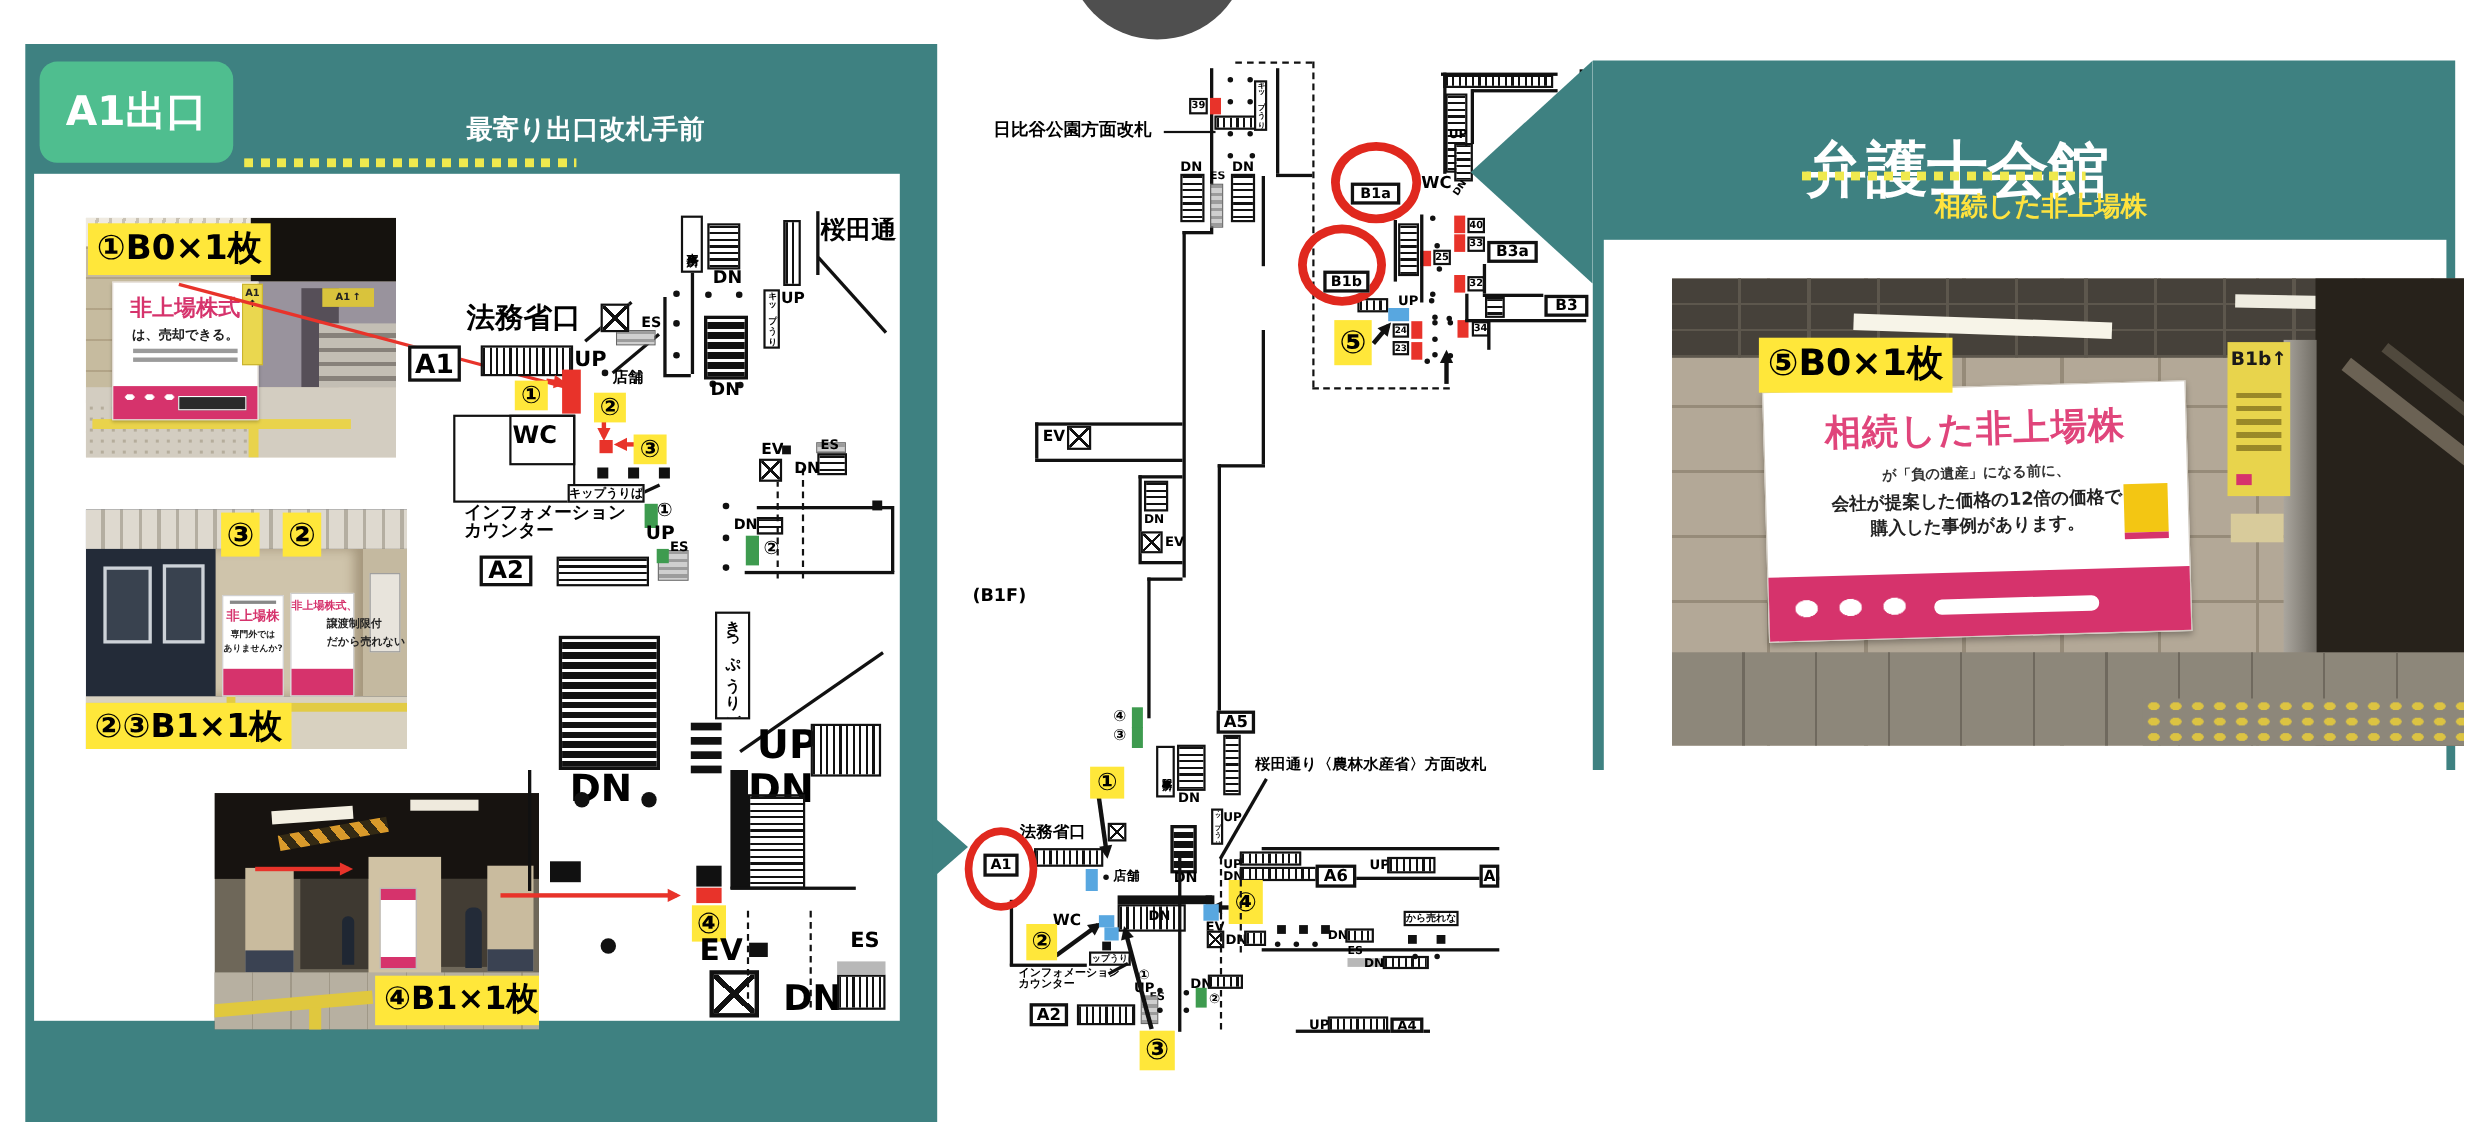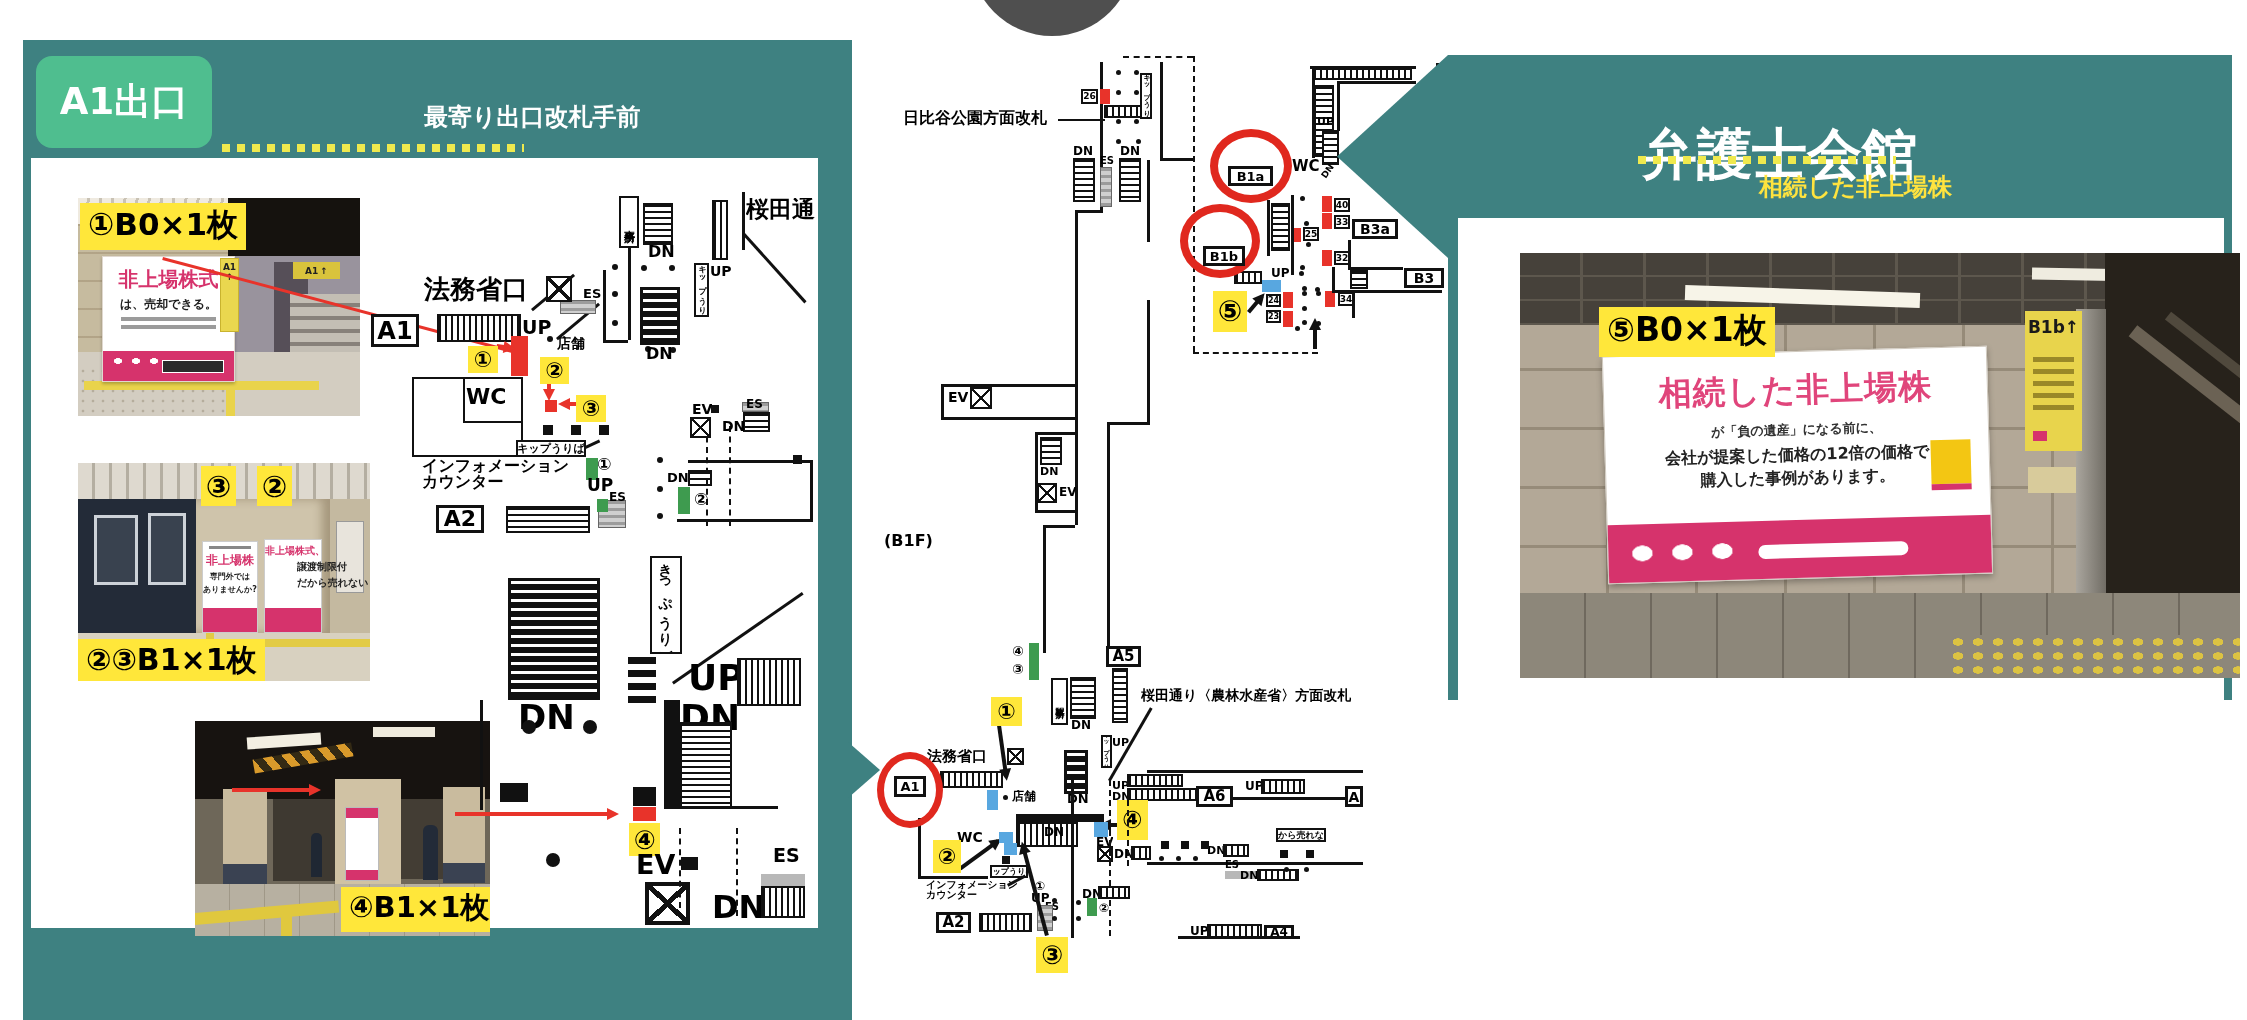--- a/index.html
+++ b/index.html
@@ -405,21 +405,21 @@
       <div class="me hline" style="left: 1075px; top: 210px; width: 28px;"></div>
       <div class="me vline" style="left: 1075px; top: 210px; height: 315px;"></div>
       <div class="me hline" style="left: 1043px; top: 525px; width: 32px;"></div>
       <div class="me vline" style="left: 1043px; top: 525px; height: 128px;"></div>
       <div class="me vline" style="left: 1160px; top: 62px; height: 96px;"></div>
       <div class="me hline" style="left: 1160px; top: 158px; width: 33px;"></div>
       <div class="me vline" style="left: 1147px; top: 160px; height: 82px;"></div>
       <div class="me vline" style="left: 1147px; top: 300px; height: 122px;"></div>
       <div class="me hline" style="left: 1107px; top: 422px; width: 43px;"></div>
       <div class="me vline" style="left: 1107px; top: 422px; height: 226px;"></div>
-      <div class="me smallbox" style="left: 1081px; top: 89px; width: 17px; height: 15px; font-size: 9px;">26</div>
+      <div class="me smallbox" style="left: 1081px; top: 89px; width: 17px; height: 15px; font-size: 9px;">39</div>
       <div class="me rect" style="left: 1100px; top: 89px; width: 10px; height: 15px; background: rgb(232, 51, 42);"></div>
       <div class="me stairs-v" style="left: 1104px; top: 105px; width: 40px; height: 13px;"></div>
       <div class="me vlabel-box" style="left: 1140px; top: 73px; width: 12px; height: 46px; font-size: 7px;">キップうりば</div>
       <div class="me dot" style="left: 1116px; top: 70px; width: 5px; height: 5px;"></div>
       <div class="me dot" style="left: 1134px; top: 70px; width: 5px; height: 5px;"></div>
       <div class="me dot" style="left: 1116px; top: 90px; width: 5px; height: 5px;"></div>
       <div class="me dot" style="left: 1134px; top: 90px; width: 5px; height: 5px;"></div>
       <div class="me dot" style="left: 1116px; top: 119px; width: 5px; height: 5px;"></div>
       <div class="me dot" style="left: 1134px; top: 119px; width: 5px; height: 5px;"></div>
       <div class="me dot" style="left: 1116px; top: 139px; width: 5px; height: 5px;"></div>

